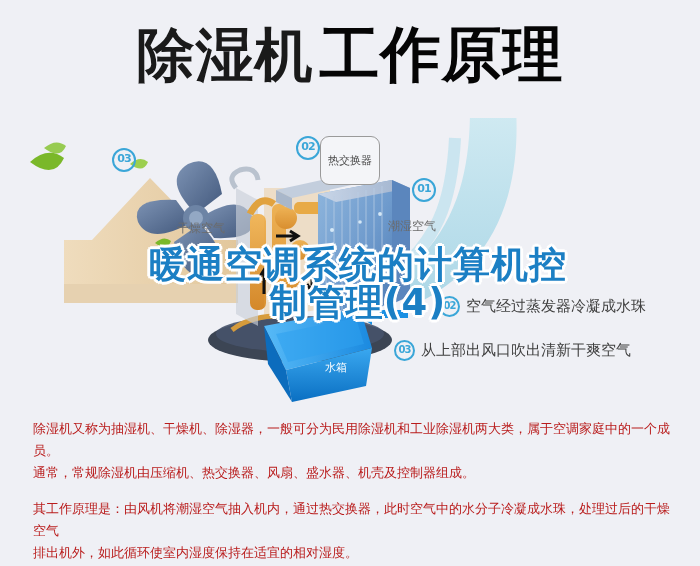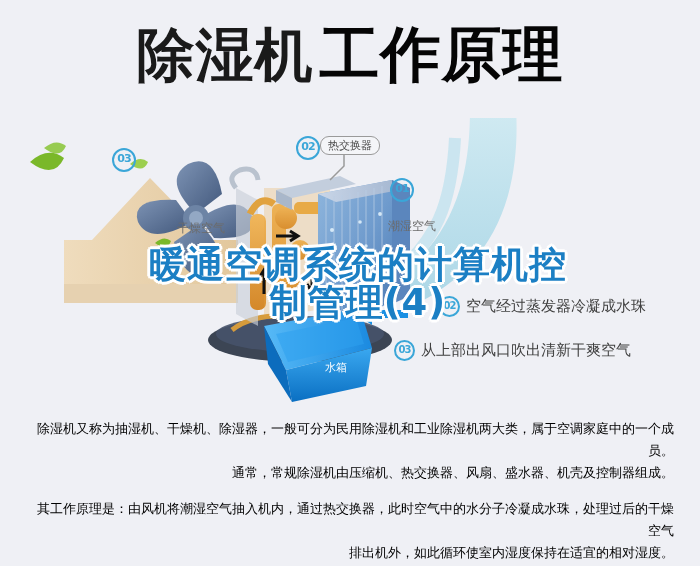--- a/index.html
+++ b/index.html
@@ -44,26 +44,26 @@
 
   .badge{
     position:absolute;width:20px;height:20px;border-radius:50%;
     border:2px solid #3aa6d8;color:#3aa6d8;
     font-size:11px;font-weight:bold;line-height:17px;text-align:center;
     font-family:"DejaVu Sans","Liberation Sans",sans-serif;
     background:transparent;letter-spacing:-1px;
   }
   .badge-03{left:112px;top:30px;}
   .badge-02{left:296px;top:18px;}
-  .badge-01{left:390px;top:60px;}
+  .badge-01{left:412px;top:60px;}
 
   .callout{
     position:absolute;left:320px;top:18px;
     border:1.5px solid #9a9a9a;border-radius:9px;
-    padding:1px 7px;font-size:11px;color:#4a4a4a;background:#f4f5f8;
+    padding:16px 7px;font-size:11px;color:#4a4a4a;background:#f4f5f8;
     white-space:nowrap;
     font-family:"DejaVu Sans","Liberation Sans",sans-serif;
   }
 
   
   .note{
     position:absolute;white-space:nowrap;color:#3f3f3f;font-size:15px;
     font-family:"DejaVu Sans","Liberation Sans",sans-serif;
   }
   .note-02{left:394px;top:296px;margin-left:45px;}
@@ -86,24 +86,23 @@
        2px 0 0 #ffffff, -2px 0 0 #ffffff, 0 2px 0 #ffffff, 0 -2px 0 #ffffff,
        2px 2px 0 #ffffff, -2px 2px 0 #ffffff, 2px -2px 0 #ffffff, -2px -2px 0 #ffffff,
        3px 0 0 #ffffff, -3px 0 0 #ffffff, 0 3px 0 #ffffff, 0 -3px 0 #ffffff;
     pointer-events:none;
     padding-left:8px;
   }
   .overlay-title .l2{display:block;}
 
   
   .body-copy{
-    position:absolute;left:26px;top:418px;width:648px;
-    color:#000000;font-size:13px;line-height:22px;
-    font-family:"DejaVu Sans","Liberation Sans",sans-serif;
-    text-align:right;
+    position:absolute;left:33px;top:418px;width:648px;
+    color:#b91c1c;font-size:13px;line-height:22px;
+    font-family:"DejaVu Sans","Liberation Sans",sans-serif;
   }
   .body-copy p{margin:0;}
   .body-copy .gap{height:14px;}
 </style>
 </head>
 <body>
 
 <div class="page">
 
   <div class="header-title">

